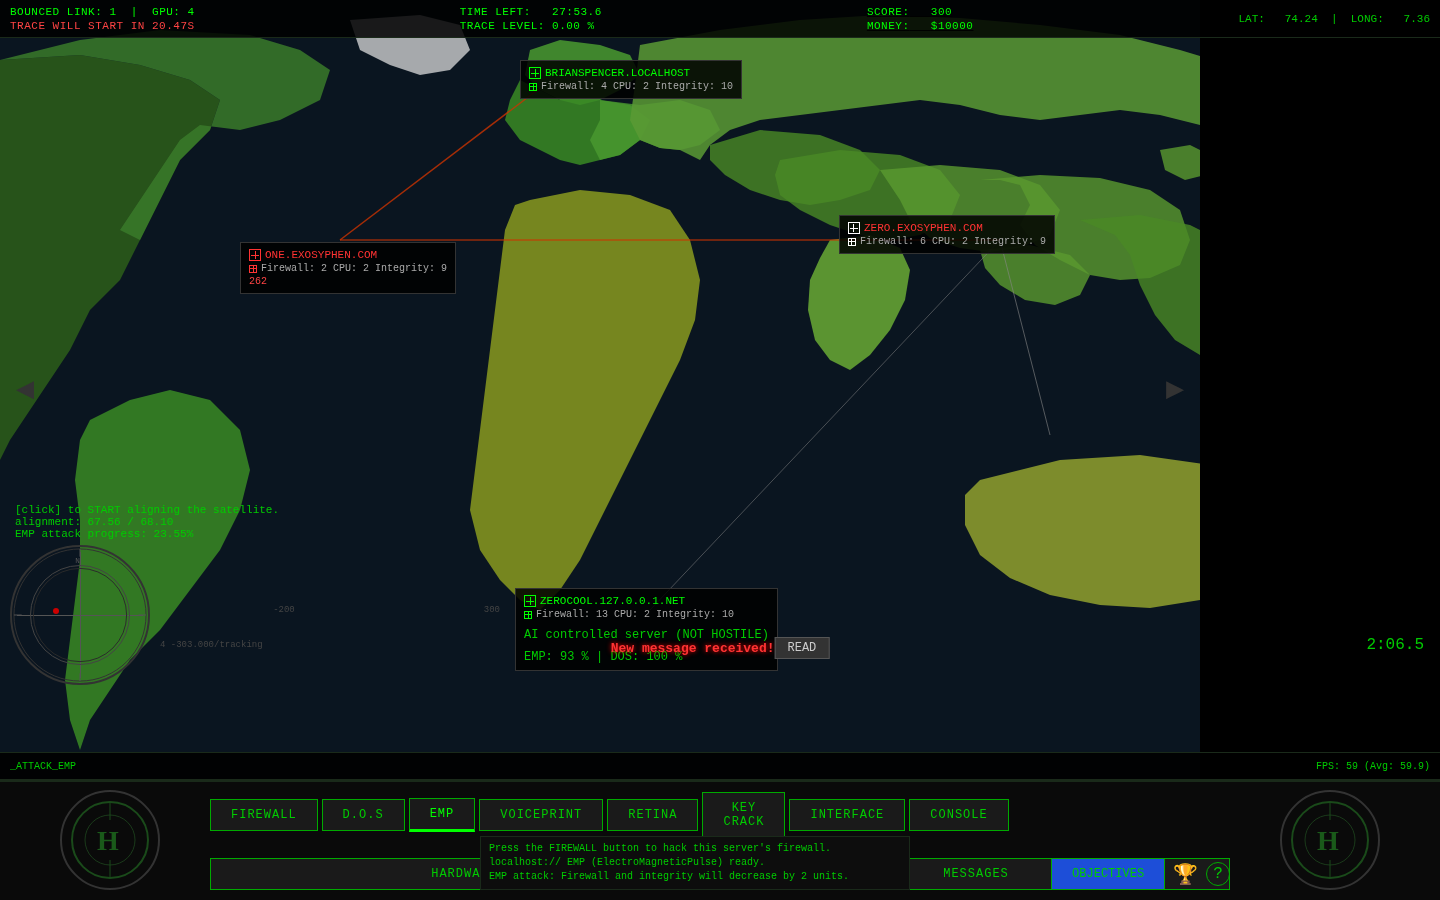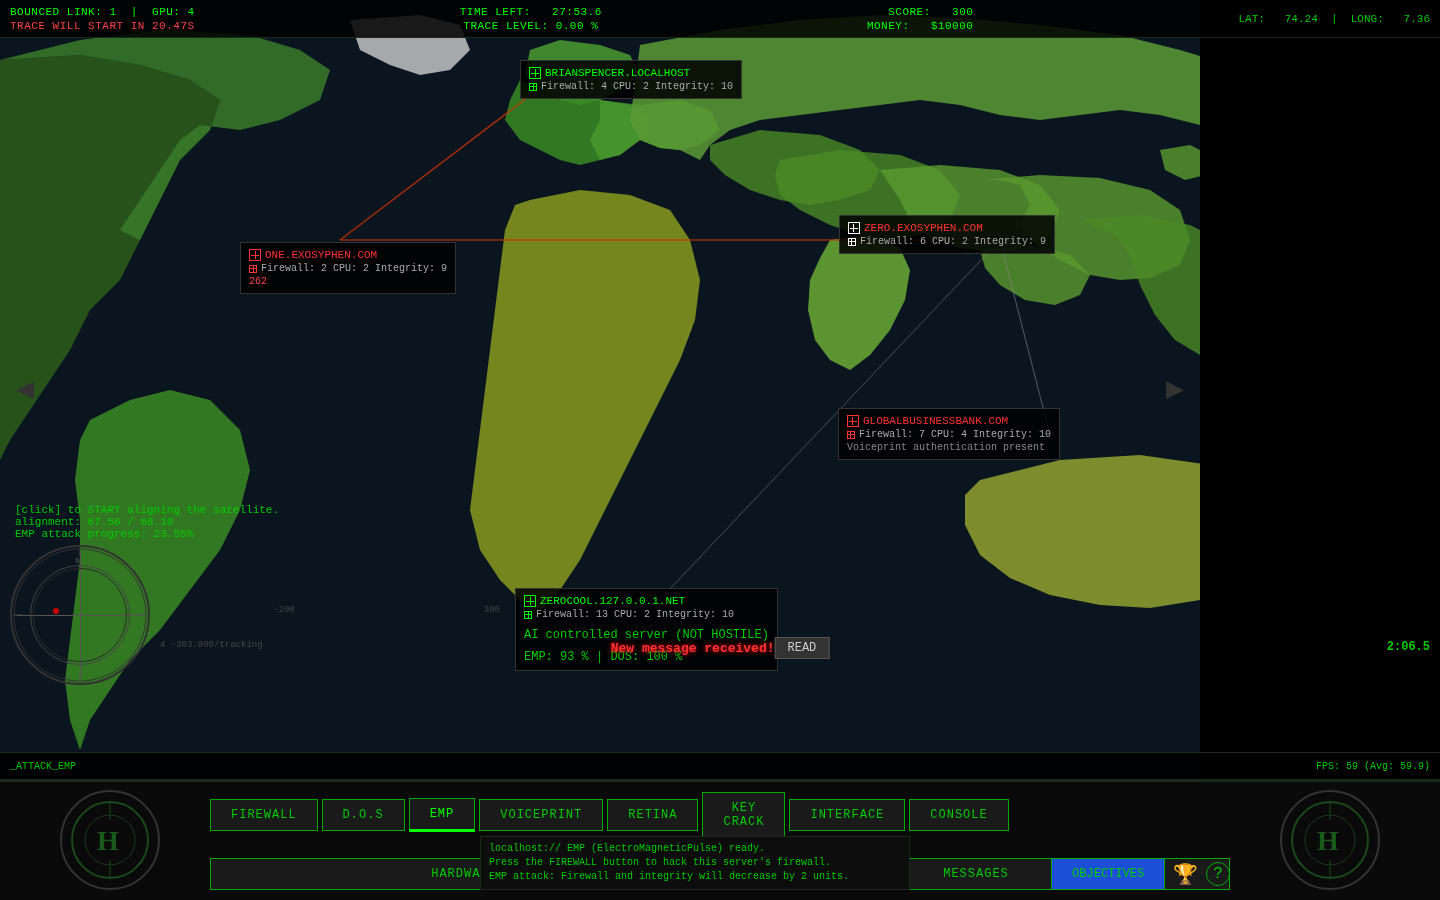--- a/index.html
+++ b/index.html
@@ -423,26 +423,25 @@
       display: flex;
       align-items: center;
       justify-content: center;
       cursor: pointer;
     }
 
     
     #timer-bottom {
       position: absolute;
       bottom: 125px;
-      right: 10px;
-      font-size: 12px;
+      right: 16px;
+      font-size: 16px;
       color: #00cc00;
       font-family: 'Courier New', monospace;
       z-index: 100;
-      font-weight: bold;
     }
 
     
     #latlong {
       font-size: 11px;
       color: #00cc00;
       font-family: 'Courier New', monospace;
     }
 
     
@@ -554,31 +553,20 @@
     <div class="node-title">
       <div class="crosshair white"></div>
       <span>zero.exosyphen.com</span>
     </div>
     <div class="node-info">
       <div class="crosshair white" style="width:8px;height:8px;"></div>
       <span>Firewall: 6 CPU: 2 Integrity: 9</span>
     </div>
   </div>
 
-  <div class="node-box" style="right:140px; top:408px;">
-    <div class="node-title">
-      <div class="crosshair"></div>
-      <span>GlobalBusinessBank.com</span>
-    </div>
-    <div class="node-info">
-      <div class="crosshair" style="width:8px;height:8px;"></div>
-      <span>Firewall: 7 CPU: 4 Integrity: 10</span>
-    </div>
-    <div class="node-extra-gray">Voiceprint authentication present</div>
-  </div>
 
   <div class="node-box" style="left:515px; top:588px;">
     <div class="node-title green">
       <div class="crosshair green"></div>
       <span>ZeroCool.127.0.0.1.net</span>
     </div>
     <div class="node-info">
       <div class="crosshair green" style="width:8px;height:8px;"></div>
       <span>Firewall: 13 CPU: 2 Integrity: 10</span>
     </div>
@@ -630,29 +618,29 @@
 
 <div id="top-hud">
   <div class="hud-section">
     <div class="hud-text">
       <span>Bounced Link: 1</span>
       &nbsp;|&nbsp;
       <span>GPU: 4</span>
     </div>
     <div class="hud-text hud-text-red">Trace will start in 20.47s</div>
   </div>
-  <div class="hud-section" style="text-align:center;">
+  <div class="hud-section" style="">
     <div class="hud-text">
       <span>Time Left:</span>
       &nbsp;
       <span>27:53.6</span>
     </div>
     <div class="hud-text">Trace level: 0.00 %</div>
   </div>
-  <div class="hud-section" style="text-align:right;">
+  <div class="hud-section" style="text-align:left;text-decoration:underline;">
     <div class="hud-text">
       <span>Score:</span>
       &nbsp;
       <span>300</span>
     </div>
     <div class="hud-text">
       <span>Money:</span>
       &nbsp;
       <span>$10000</span>
     </div>
@@ -717,22 +705,22 @@
     <button class="hack-btn">INTERFACE</button>
     <button class="hack-btn">CONSOLE</button>
   </div>
 
   <div id="btn-row-2">
     <button class="hw-btn">HARDWARE</button>
     <button class="hw-btn">MESSAGES</button>
   </div>
 
   <div id="info-text-area">
+    <div class="info-line">Press the FIREWALL button to hack this server's firewall.</div>
     <div class="info-line">localhost:// EMP (ElectroMagneticPulse) ready.</div>
-    <div class="info-line">Press the FIREWALL button to hack this server's firewall.</div>
     <div class="info-line">EMP attack: Firewall and integrity will decrease by 2 units.</div>
   </div>
 
   <div id="objectives-area">
     <button class="obj-btn">OBJECTIVES</button>
     <span class="icon-trophy">🏆</span>
     <div class="icon-help">?</div>
   </div>
 
 </div>

